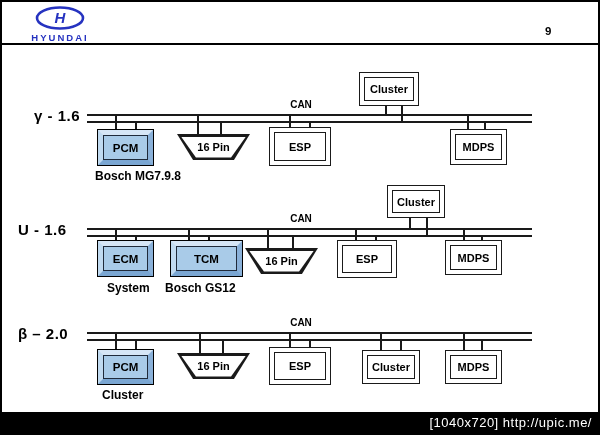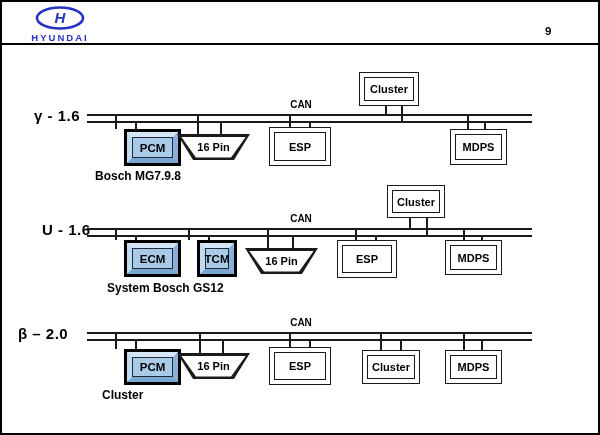--- a/index.html
+++ b/index.html
@@ -19,21 +19,21 @@
   .hline { position:absolute; height:1.6px; background:#1a1a1a; }
   .vline { position:absolute; width:1.6px; background:#1a1a1a; }
   .can-label { position:absolute; width:56px; text-align:center; font-size:10px; font-weight:bold; }
   .row-label { position:absolute; font-size:15px; font-weight:bold; letter-spacing:0.5px; }
   .sub-label { position:absolute; font-size:12px; font-weight:bold; }
   
   .frame-box { position:absolute; box-sizing:border-box; background:#fff; border:1.3px solid #1a1a1a; padding:4px; }
   .fb-inner { box-sizing:border-box; width:100%; height:100%; border:1.3px solid #1a1a1a; background:#fff;
               display:flex; align-items:center; justify-content:center; font-weight:bold; font-size:11px; }
   
-  .ecu-box { position:absolute; box-sizing:border-box; border:3px solid #000000; background:#a9cbe8;margin-left:27px; }
+  .ecu-box { position:absolute; box-sizing:border-box; border:1px solid #000000; background:#a9cbe8; }
   .ecu-bevel { box-sizing:border-box; width:100%; height:100%; border-style:solid; border-width:5px;
                border-top-color:#d6e6f6; border-left-color:#c0daf0; border-right-color:#8ab1d9; border-bottom-color:#7aa6d2; }
   .ecu-face { box-sizing:border-box; width:100%; height:100%; border:1px solid #1f2a3a; background:#a9cbe8;
               display:flex; align-items:center; justify-content:center; font-weight:bold; font-size:11.5px; }
   
   .trap { position:absolute; }
   .t-outer { position:absolute; left:0; right:0; top:0; bottom:0; background:#1a1a1a;
              -webkit-clip-path:polygon(0 0,100% 0,78% 100%,22% 100%); clip-path:polygon(0 0,100% 0,78% 100%,22% 100%); }
   .t-inner { position:absolute; left:4px; right:4px; top:2.5px; bottom:2.5px; background:#fff;
              -webkit-clip-path:polygon(0 0,100% 0,77% 100%,23% 100%); clip-path:polygon(0 0,100% 0,77% 100%,23% 100%); }
@@ -98,45 +98,45 @@
     <div class="vline" style="left:482px;top:119px;height:8px"></div>
     <div class="frame-box" style="left:448px;top:127px;width:57px;height:36px">
       <div class="fb-inner">MDPS</div>
     </div>
   </div>
 
   <div>
     <div class="hline" style="left:85px;top:226px;width:445px"></div>
     <div class="hline" style="left:85px;top:233px;width:445px"></div>
     <div class="can-label" style="left:271px;top:211px">CAN</div>
-    <div class="row-label" style="left:40px;top:219px">U - 1.6</div>
+    <div class="row-label" style="left:16px;top:219px">U - 1.6</div>
 
     <div class="vline" style="left:407px;top:216px;height:11px"></div>
     <div class="vline" style="left:424px;top:216px;height:18px"></div>
     <div class="frame-box" style="left:385px;top:183px;width:58px;height:33px">
       <div class="fb-inner">Cluster</div>
     </div>
 
     <div class="vline" style="left:113px;top:226px;height:12px"></div>
     <div class="vline" style="left:133px;top:233px;height:5px"></div>
     <div class="ecu-box" style="left:95px;top:238px;width:57px;height:37px">
       <div class="ecu-bevel">
           <div class="ecu-face">ECM</div>
         </div>
     </div>
     <div class="sub-label" style="left:105px;top:279px">System</div>
 
     <div class="vline" style="left:186px;top:226px;height:12px"></div>
     <div class="vline" style="left:206px;top:233px;height:5px"></div>
-    <div class="ecu-box" style="left:168px;top:238px;width:40px;height:37px">
+    <div class="ecu-box" style="left:168px;top:238px;width:73px;height:37px">
       <div class="ecu-bevel">
           <div class="ecu-face">TCM</div>
         </div>
     </div>
-    <div class="sub-label" style="left:151px;top:279px">Bosch GS12</div>
+    <div class="sub-label" style="left:163px;top:279px">Bosch GS12</div>
 
     <div class="vline" style="left:265px;top:226px;height:20px"></div>
     <div class="vline" style="left:290px;top:233px;height:13px"></div>
     <div class="trap" style="left:243px;top:246px;width:73px;height:26px">
       <div class="t-outer"></div>
       <div class="t-inner"></div>
       <div class="t-label">16 Pin</div>
     </div>
 
     <div class="vline" style="left:353px;top:226px;height:12px"></div>
@@ -187,14 +187,17 @@
       <div class="fb-inner">Cluster</div>
     </div>
 
     <div class="vline" style="left:461px;top:330px;height:18px"></div>
     <div class="vline" style="left:479px;top:337px;height:11px"></div>
     <div class="frame-box" style="left:443px;top:348px;width:57px;height:34px">
       <div class="fb-inner">MDPS</div>
     </div>
   </div>
 
+  <div class="wm-bar">
+    <div class="wm-text">[1040x720] http://upic.me/</div>
+  </div>
 
 </div>
 
 </body></html>

